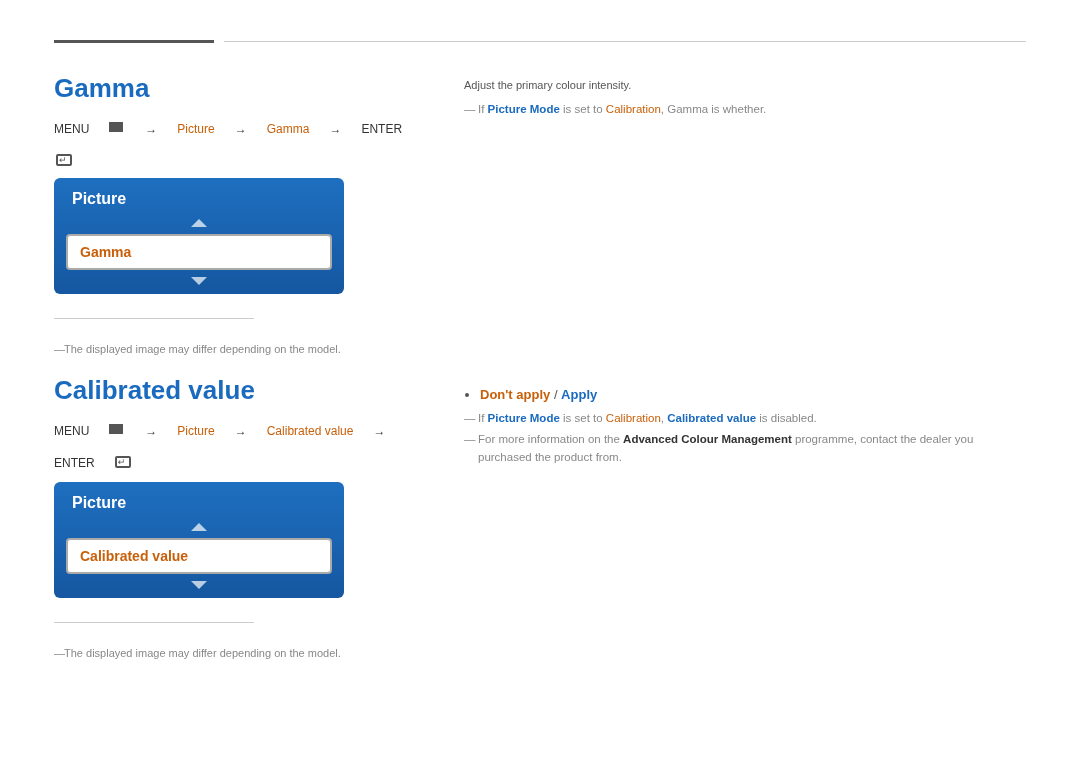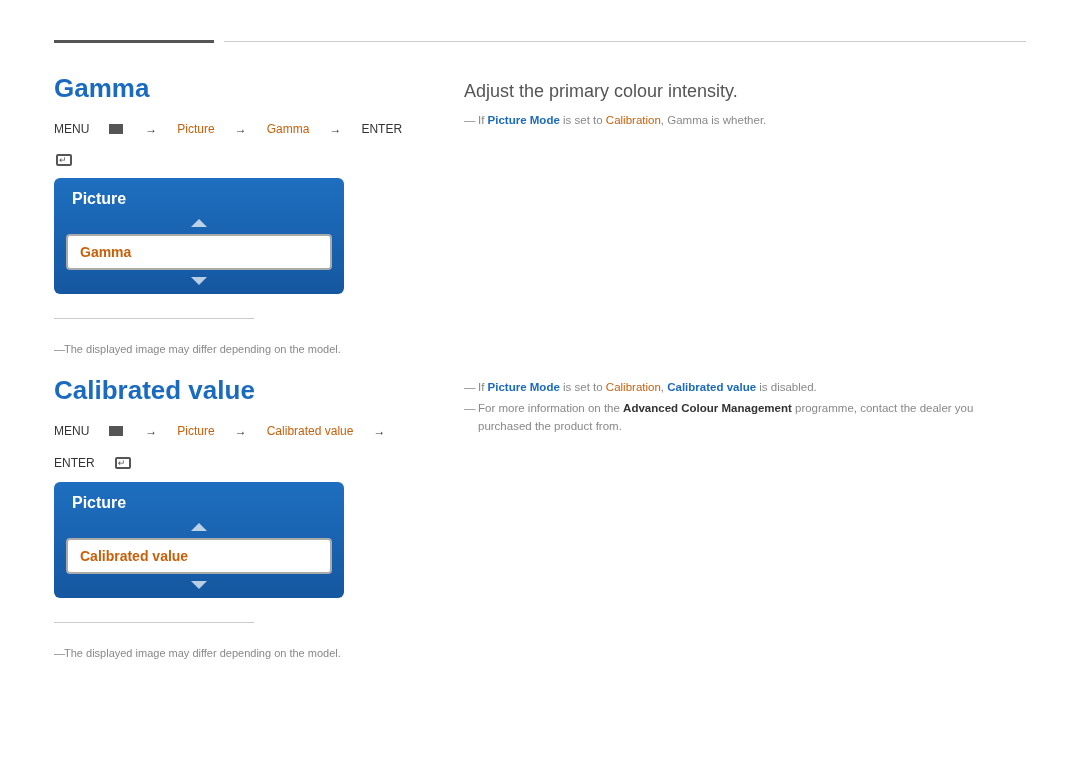--- a/index.html
+++ b/index.html
@@ -49,21 +49,21 @@
       font-weight: bold;
       color: #1a6bbf;
       margin-bottom: 18px;
     }
 
     .menu-path {
       font-size: 12px;
       color: #333;
       margin-bottom: 12px;
       display: flex;
-      align-items: center;
+      align-items: flex-start;
       gap: 18px;
       flex-wrap: wrap;
     }
     .menu-path .orange { color: #c8600a; }
     .menu-path .arrow { margin: 0 2px; color: #333; }
     .menu-icon {
       display: inline-block;
       width: 14px;
       height: 10px;
       background: #555;
@@ -176,21 +176,21 @@
     }
 
     .section-divider {
       width: 200px;
       height: 1px;
       background: #ccc;
       margin: 24px 0;
     }
 
     .right-col p {
-      font-size: 18px;
+      font-size: 11px;
       color: #555;
       line-height: 1.6;
       margin-bottom: 6px;
     }
     .right-col .note {
       font-size: 11.5px;
       color: #888;
       padding-left: 14px;
       position: relative;
       line-height: 1.5;
@@ -310,20 +310,25 @@
             <polygon points="9,9 17,1 1,1" fill="rgba(255,255,255,0.7)"></polygon>
           </svg>
       </div>
     </div>
 
     <div class="section-divider"></div>
     <div class="note-line">The displayed image may differ depending on the model.</div>
   </div>
 
   <div class="right-col">
+    <ul class="bullet-list">
+      <li>
+        <span class="dont-apply">Don't apply</span><span class="slash"> / </span><span class="apply-text">Apply</span>
+      </li>
+    </ul>
     <p class="note">
       <span>If </span><span class="highlight-blue">Picture Mode</span><span> is set to </span><span class="highlight-orange">Calibration</span><span>, </span><span class="highlight-blue">Calibrated value</span><span> is disabled.</span>
     </p>
     <p class="note">
       <span>For more information on the </span><span class="highlight-bold">Advanced Colour Management</span><span> programme, contact the dealer you purchased the product from.</span>
     </p>
   </div>
 </div>
 
 </body></html>

